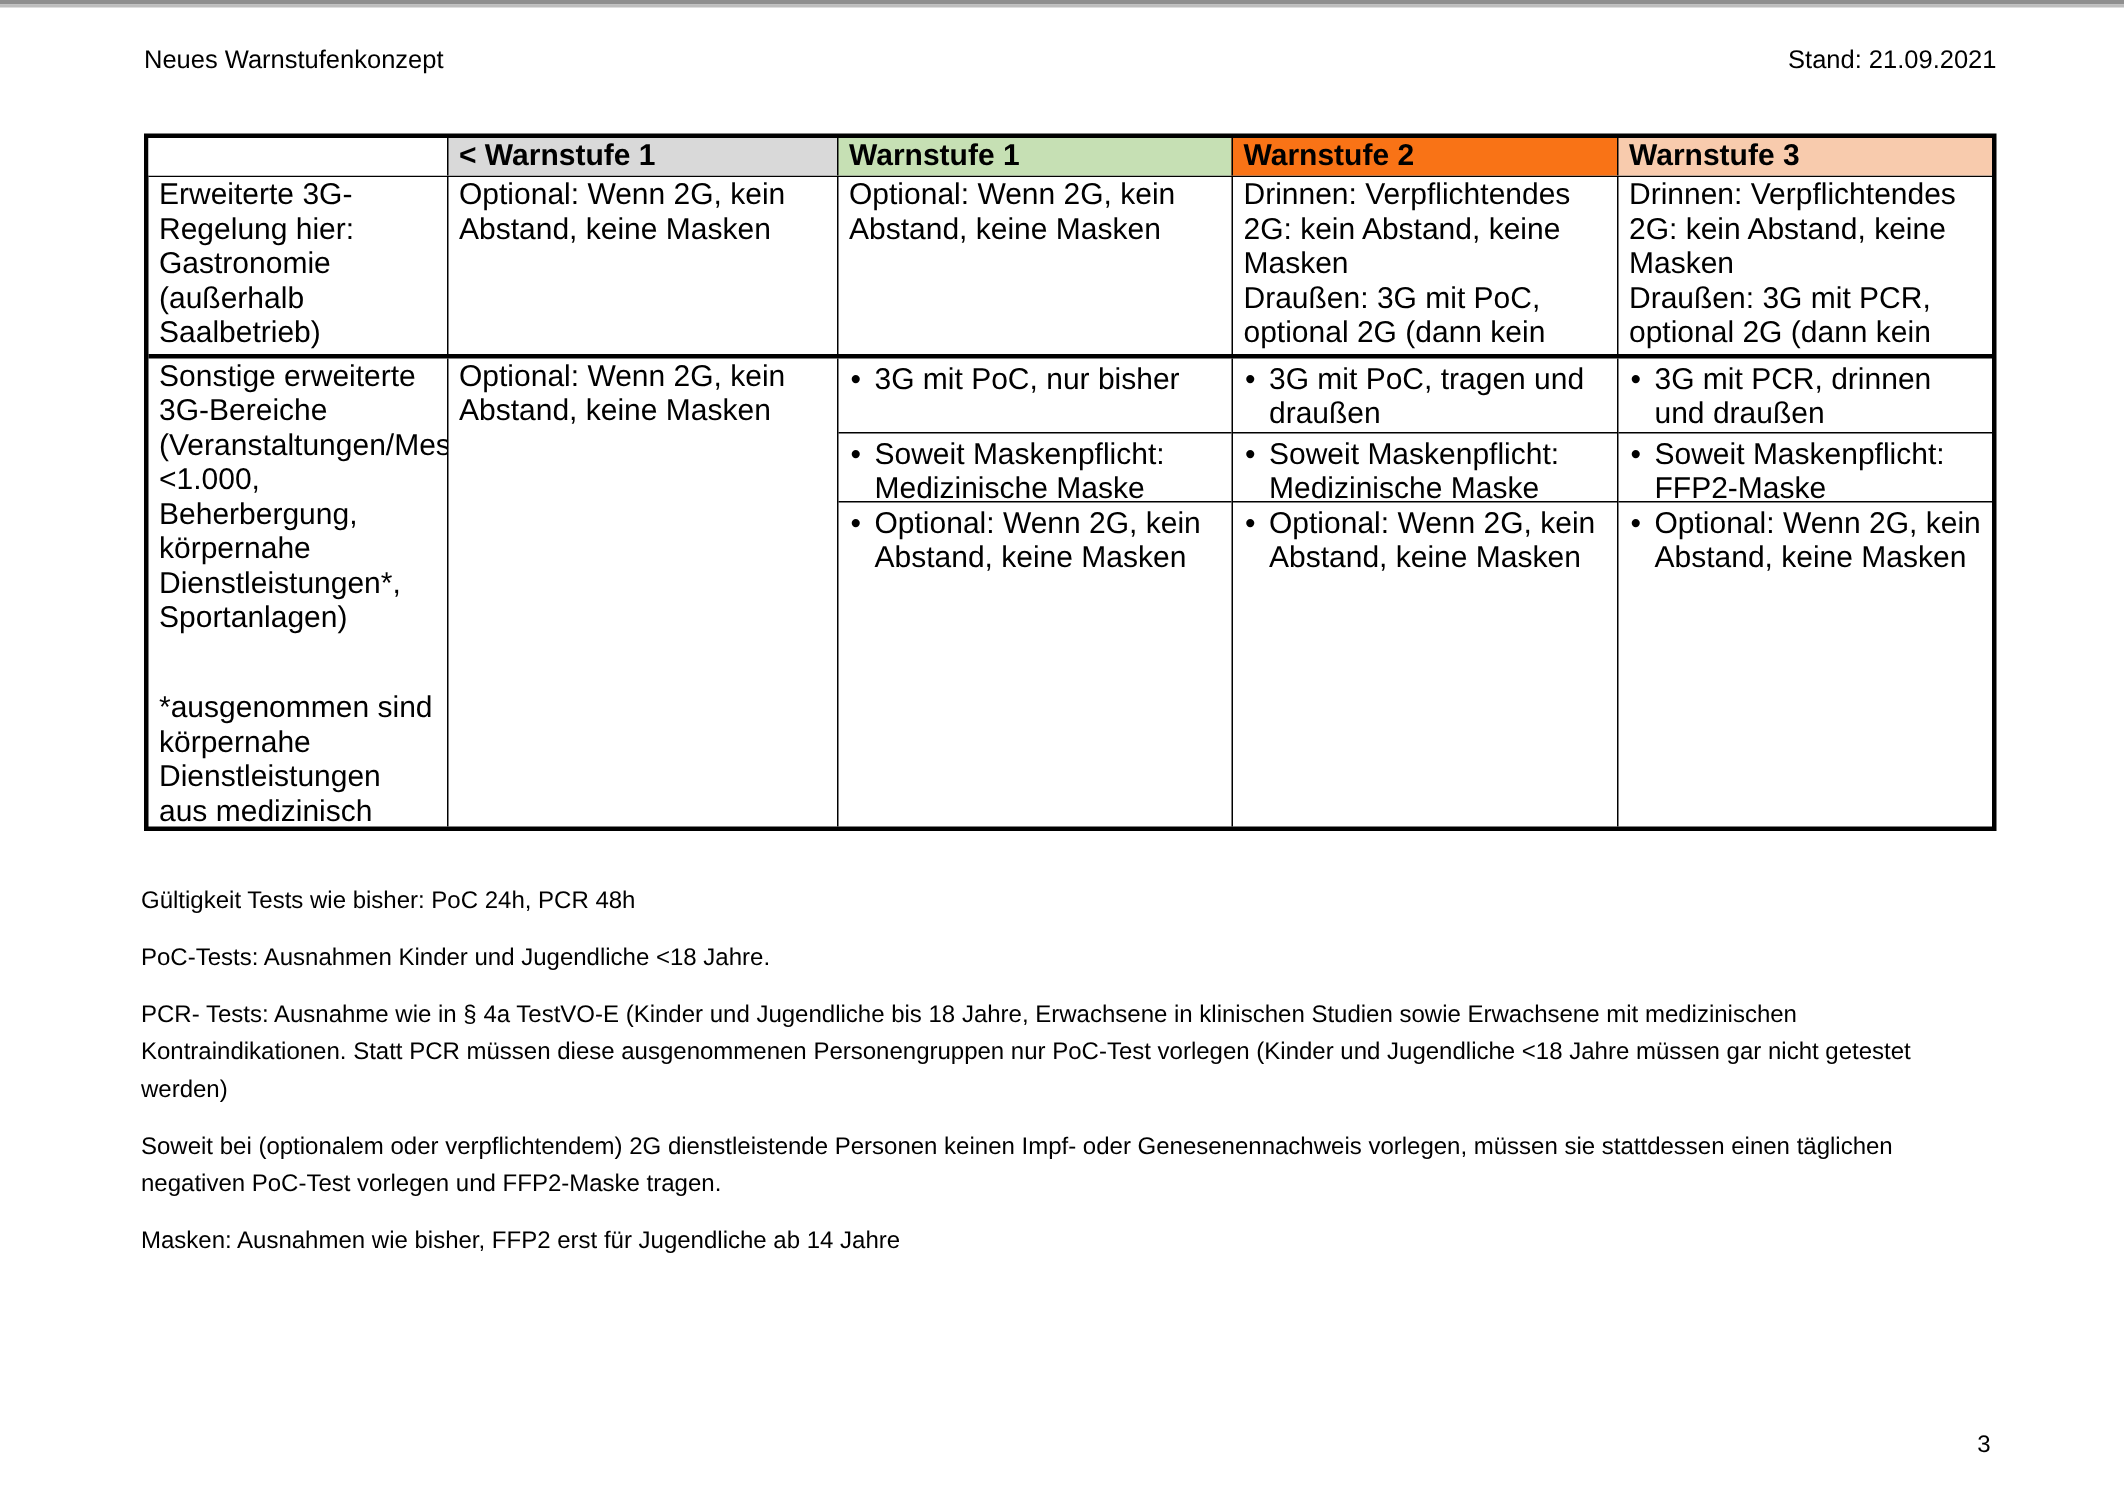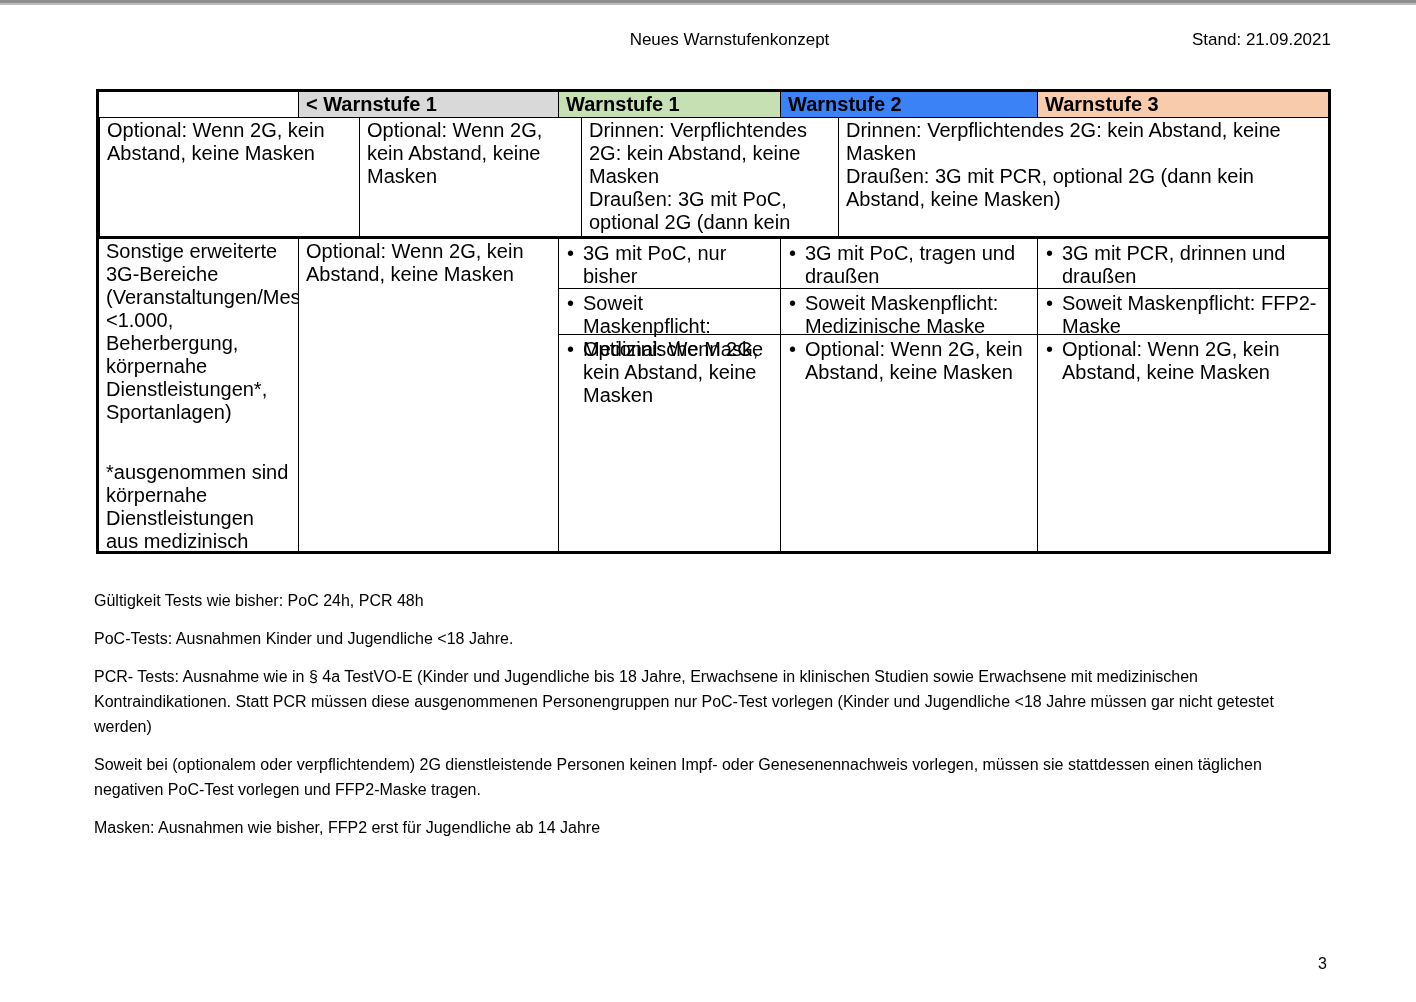--- a/index.html
+++ b/index.html
@@ -8,33 +8,33 @@
     background:#ffffff;
     font-family:"Liberation Sans", sans-serif;
     color:#000;
     position:relative;
     overflow:hidden;
   }
   .win-edge-dark{position:absolute;left:0;top:0;width:1416px;height:3px;background:#8f8f8f;}
   .win-edge-light{position:absolute;left:0;top:3px;width:1416px;height:2px;background:#bdbdbd;}
 
   .doc-header{position:absolute;left:96px;top:30px;width:1235px;height:20px;font-size:17px;line-height:20px;}
-  .doc-title{position:absolute;left:16px;width:100%;text-align:center;}
+  .doc-title{position:absolute;left:0;width:100%;text-align:left;}
   .doc-stand{position:absolute;right:0;top:0;text-align:right;margin-left:32px;}
 
   
   .wtable{
     position:absolute;left:96px;top:89px;width:1235px;
     border:3px solid #000;box-sizing:border-box;
     font-size:20px;line-height:23px;
   }
   .trow{display:flex;}
   .c1{width:199px;}
   .c2{width:260px;}
-  .c3{width:222px;}
+  .c3{width:263px;}
   .c4{width:257px;}
   .c5{flex:1;}
   .cell{box-sizing:border-box;padding:1px 7px 3px 7px;overflow:hidden;}
   .bl{border-left:1px solid #000;}
 
   .hdr-row{height:25px;border-bottom:1px solid #000;}
   .hdr-row .cell{font-weight:bold;padding-top:1px;line-height:22px;white-space:nowrap;}
 
   .row1{height:118px;border-bottom:3px solid #000;}
   .prewrap{white-space:pre-line;}
@@ -68,25 +68,26 @@
   <div class="doc-title">Neues Warnstufenkonzept</div>
   <div class="doc-stand">Stand: 21.09.2021</div>
 </div>
 
 <div class="wtable">
 
   <div class="trow hdr-row">
     <div class="cell c1" style="background: rgb(255, 255, 255);"></div>
     <div class="cell c2 bl" style="background: rgb(217, 217, 217);">&lt; Warnstufe 1</div>
     <div class="cell c3 bl" style="background: rgb(198, 224, 180);">Warnstufe 1</div>
-    <div class="cell c4 bl" style="background: #3b82f6;">Warnstufe 2</div>
+    <div class="cell c4 bl" style="background: #f97316;">Warnstufe 2</div>
     <div class="cell c5 bl" style="background: rgb(248, 203, 173);">Warnstufe 3</div>
   </div>
 
   <div class="trow row1">
+    <div class="cell c1">Erweiterte 3G-Regelung hier: Gastronomie (außerhalb Saalbetrieb)</div>
     <div class="cell c2 bl">Optional: Wenn 2G, kein Abstand, keine Masken</div>
     <div class="cell c3 bl">Optional: Wenn 2G, kein Abstand, keine Masken</div>
     <div class="cell c4 bl prewrap">Drinnen: Verpflichtendes 2G: kein Abstand, keine Masken
 Draußen: 3G mit PoC, optional 2G (dann kein Abstand, keine Masken)</div>
     <div class="cell c5 bl prewrap">Drinnen: Verpflichtendes 2G: kein Abstand, keine Masken
 Draußen: 3G mit PCR, optional 2G (dann kein Abstand, keine Masken)</div>
   </div>
 
   <div class="trow row2">
     <div class="cell c1">

